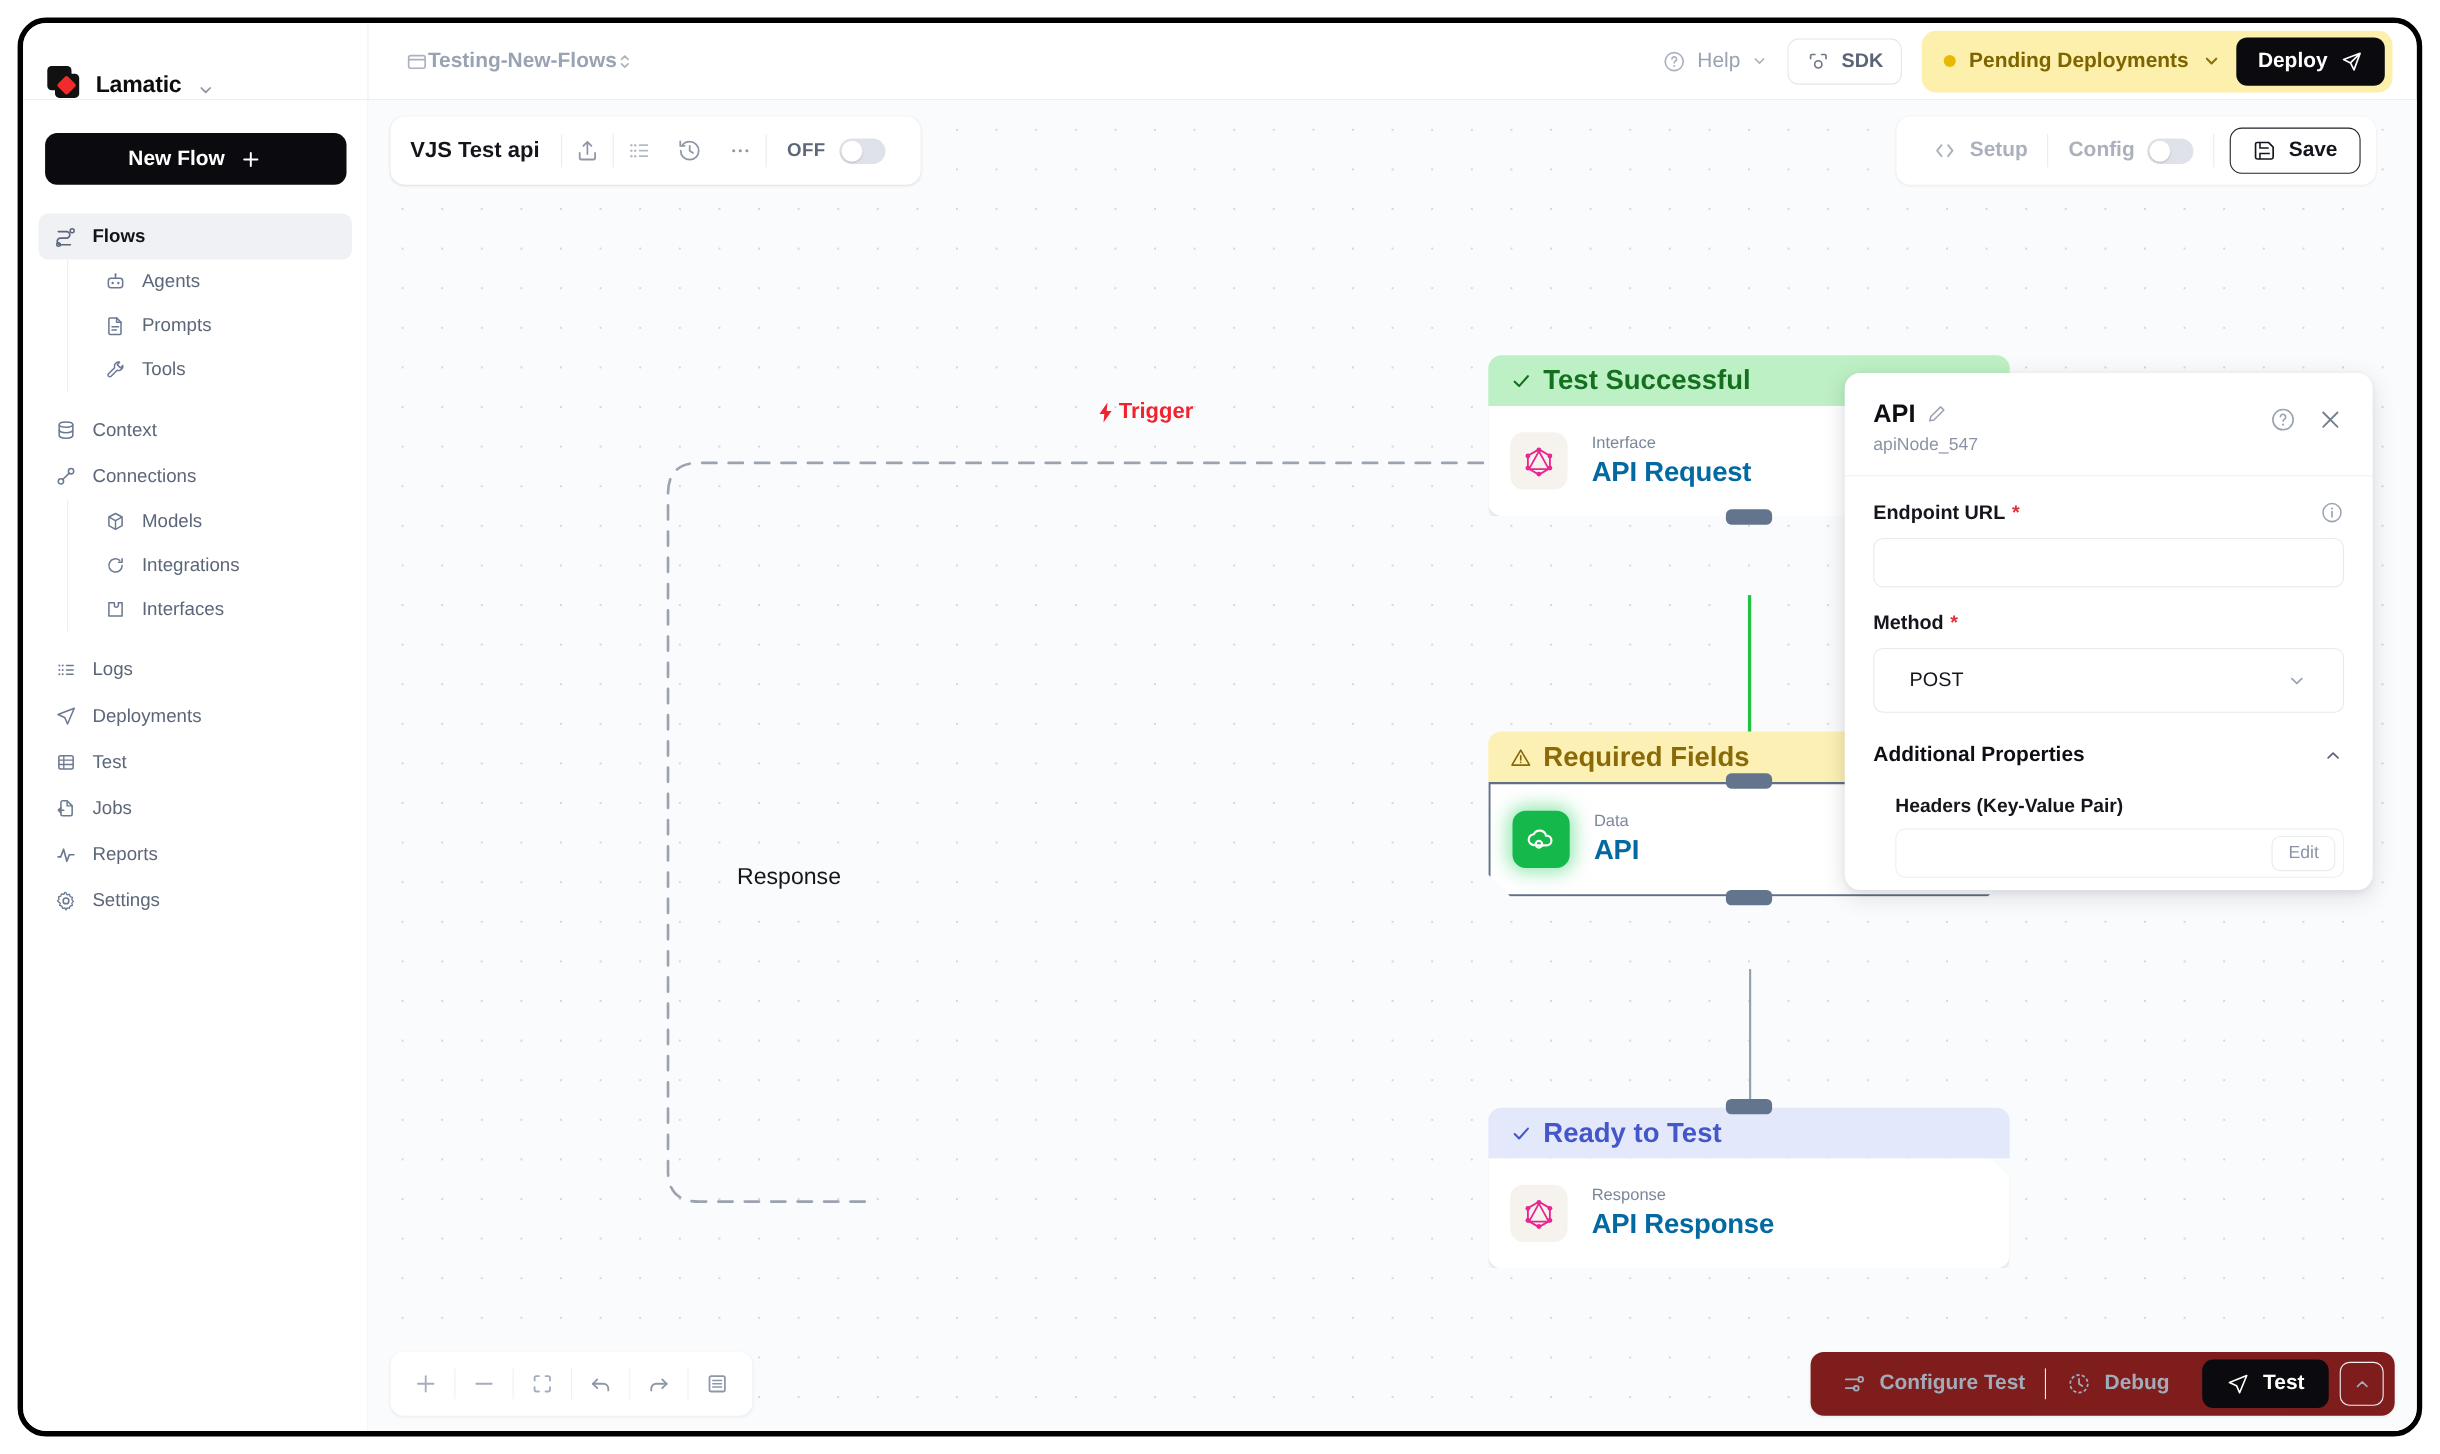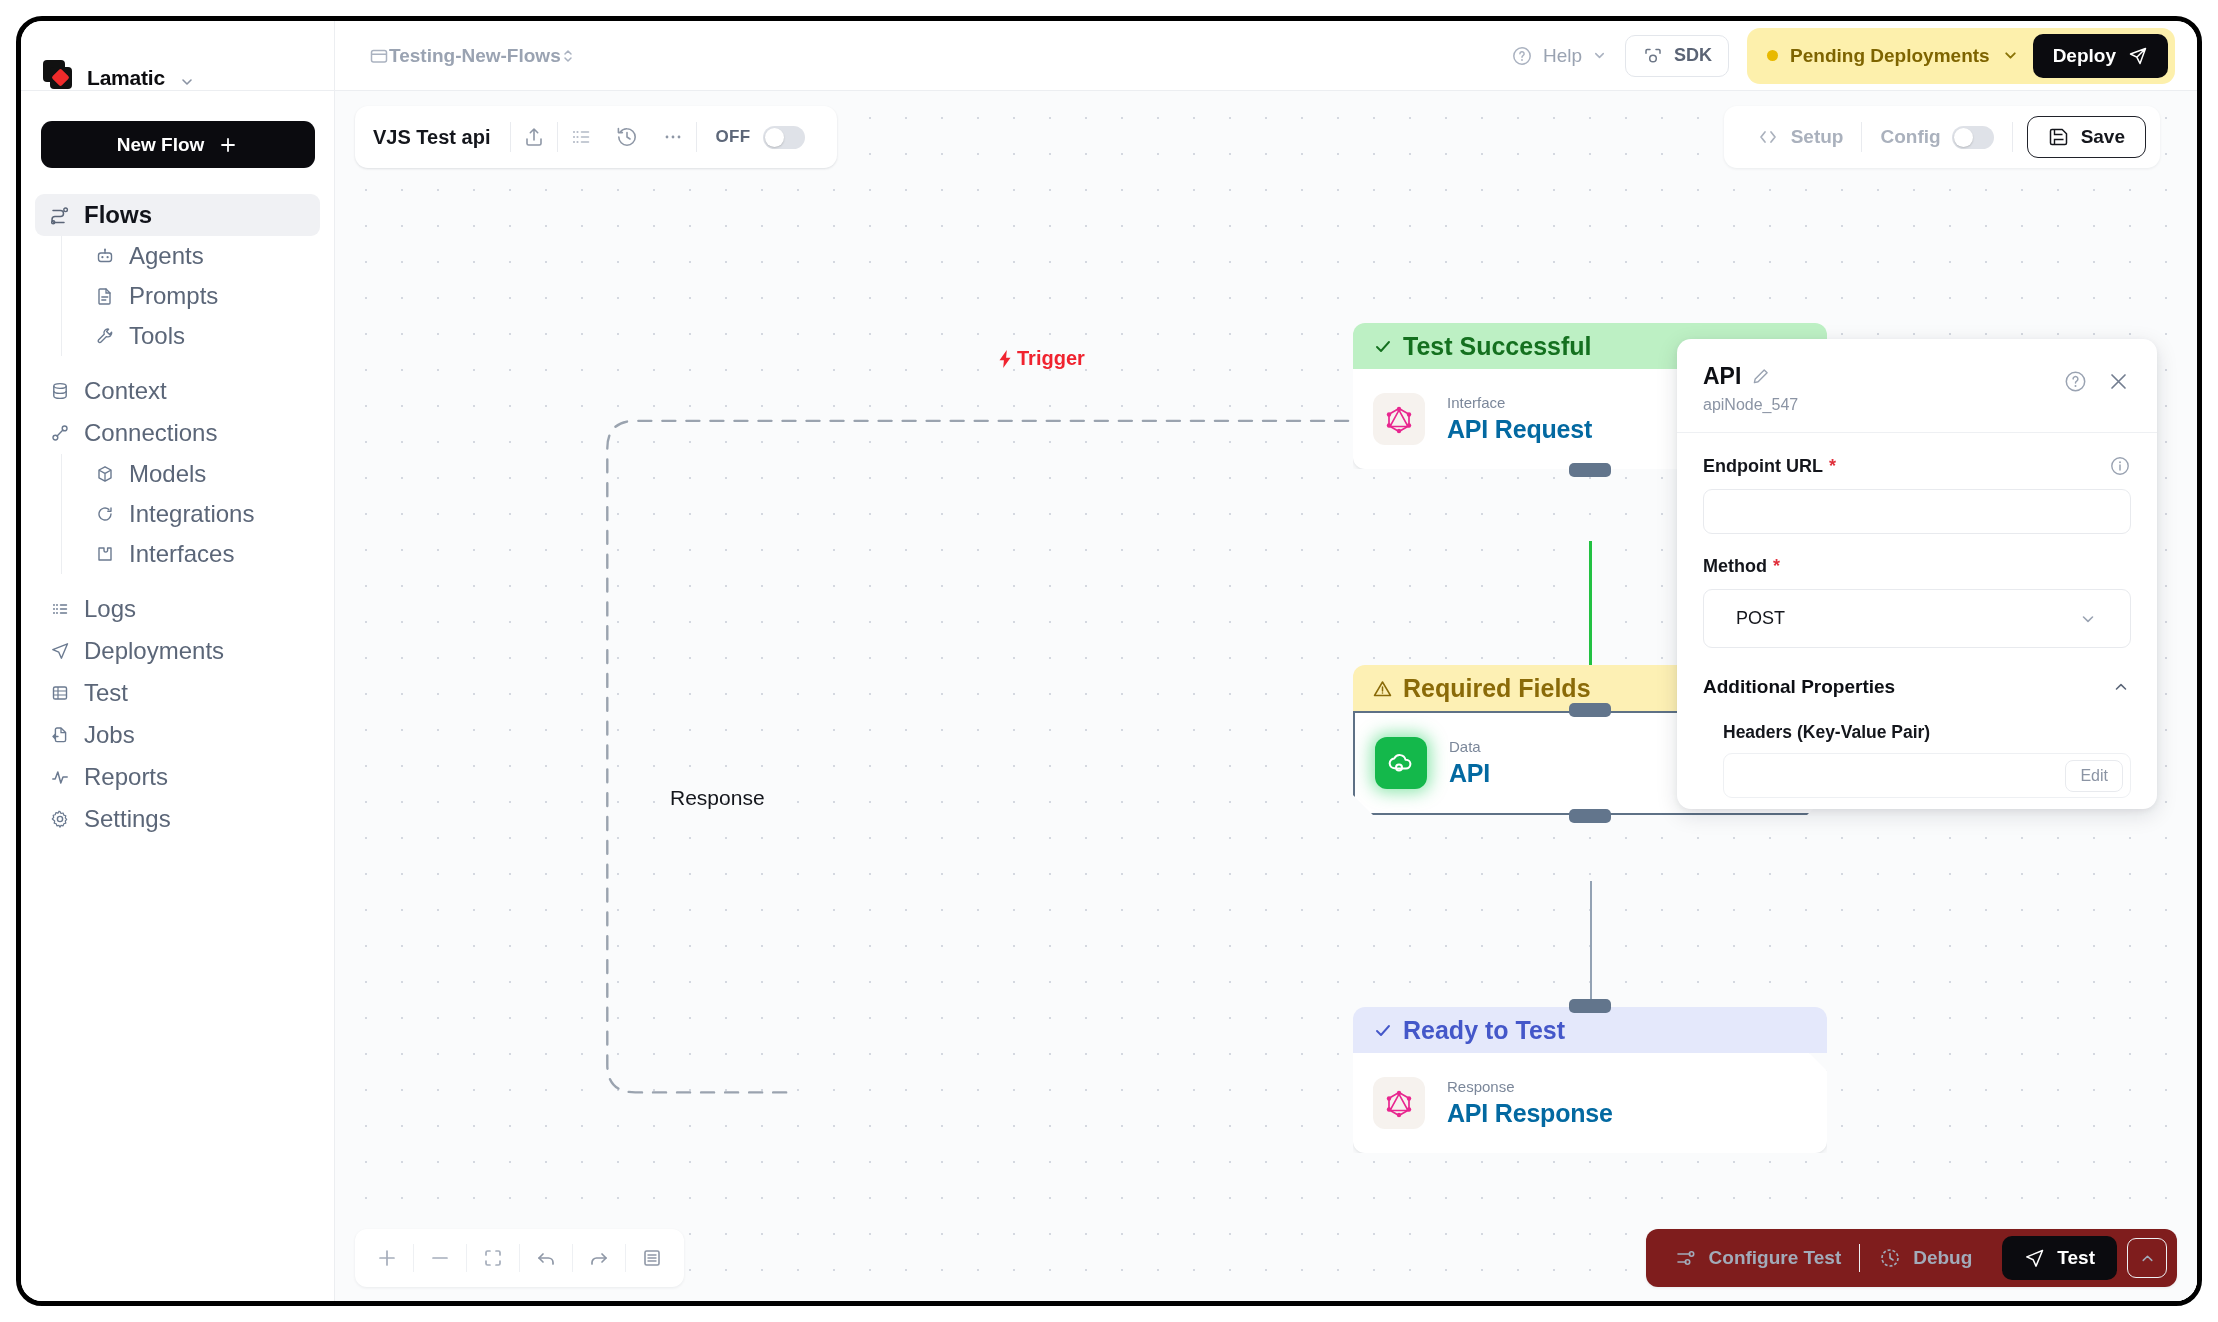--- a/index.html
+++ b/index.html
@@ -112,21 +112,21 @@
     width: 274px; height: 47px; margin: 8px auto 26px auto;
     background: #0b0b0f; color: #fff;
     border-radius: 11px;
     display: flex; align-items: center; justify-content: center; gap: 14px;
     font-size: 19px; font-weight: 700;
   }
   .nav-item {
     display: flex; align-items: center; gap: 14px;
     height: 42px; padding: 0 14px;
     border-radius: 9px;
-    color: #5b6678; font-size: 24px; font-weight: 500;
+    color: #5b6678; font-size: 17px; font-weight: 500;
   }
   .nav-item.active { background: #f0f1f4; color: #11131a; font-weight: 600; }
   .nav-item .ic { width: 21px; height: 21px; display:flex; align-items:center; justify-content:center; flex: none;}
   .subgroup { margin-left: 26px; padding-left: 18px; border-left: 1.5px solid #eceef1; }
   .subgroup .nav-item { height: 40px; }
   .nav-gap { height: 14px; }
 
   
   .main { flex: 1; position: relative; min-width: 0; background: #fafbfc; }
 
@@ -582,21 +582,21 @@
       </div>
     </div>
 
     <div class="main">
       <div class="canvas"></div>
 
       <svg class="dash-wrap" viewBox="0 0 1860 1218" preserveAspectRatio="none">
         <path d="M1060 332 H 300 Q 272 332 272 360 V 980 Q 272 1008 300 1008 H 460" fill="none" stroke="#9aa3af" stroke-width="2.4" stroke-dasharray="13 11" stroke-linecap="round"></path>
       </svg>
 
-      <div class="trigger-label" style="left:660px; top:256px;">
+      <div class="trigger-label" style="left:660px; top:272px;">
         <span>
           <svg width="20" height="22" viewBox="0 0 20 22" fill="none">
               <path d="M11.8 2L4.5 12.3h4.4L8.2 20l7.3-10.3h-4.4L11.8 2z" fill="#f0232f"></path>
             </svg>
         </span>
         <span>Trigger</span>
       </div>
 
       <div class="response-label" style="left:335px; top:695px;">Response</div>
 

